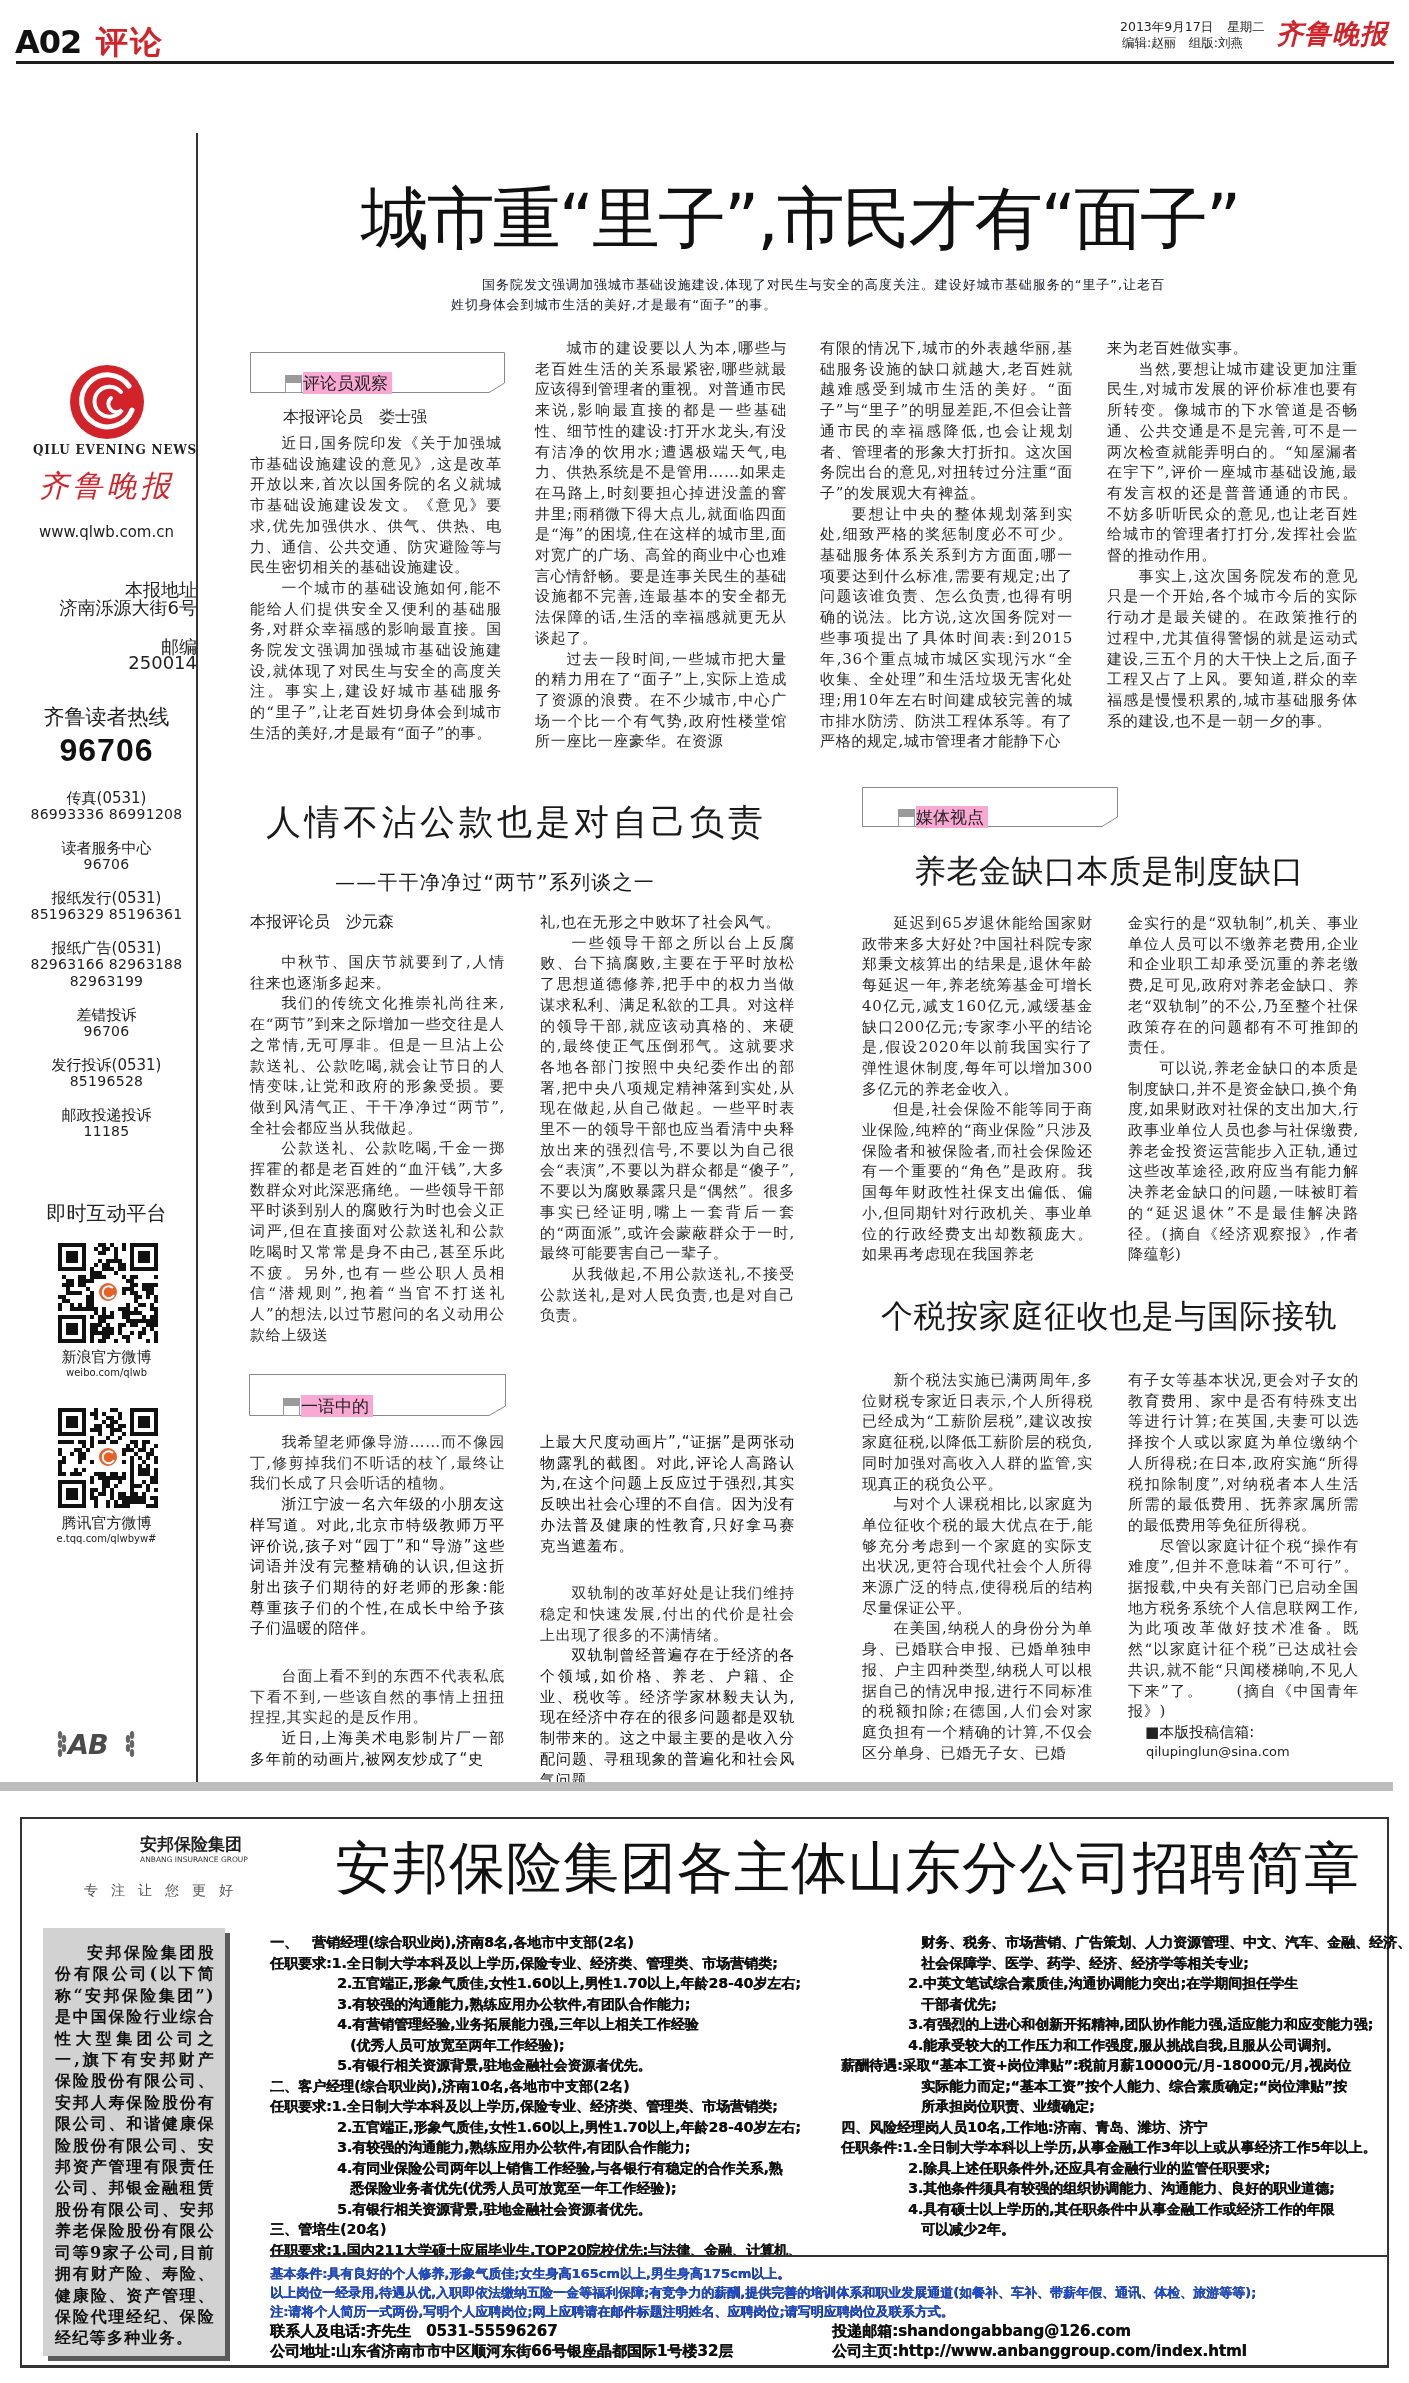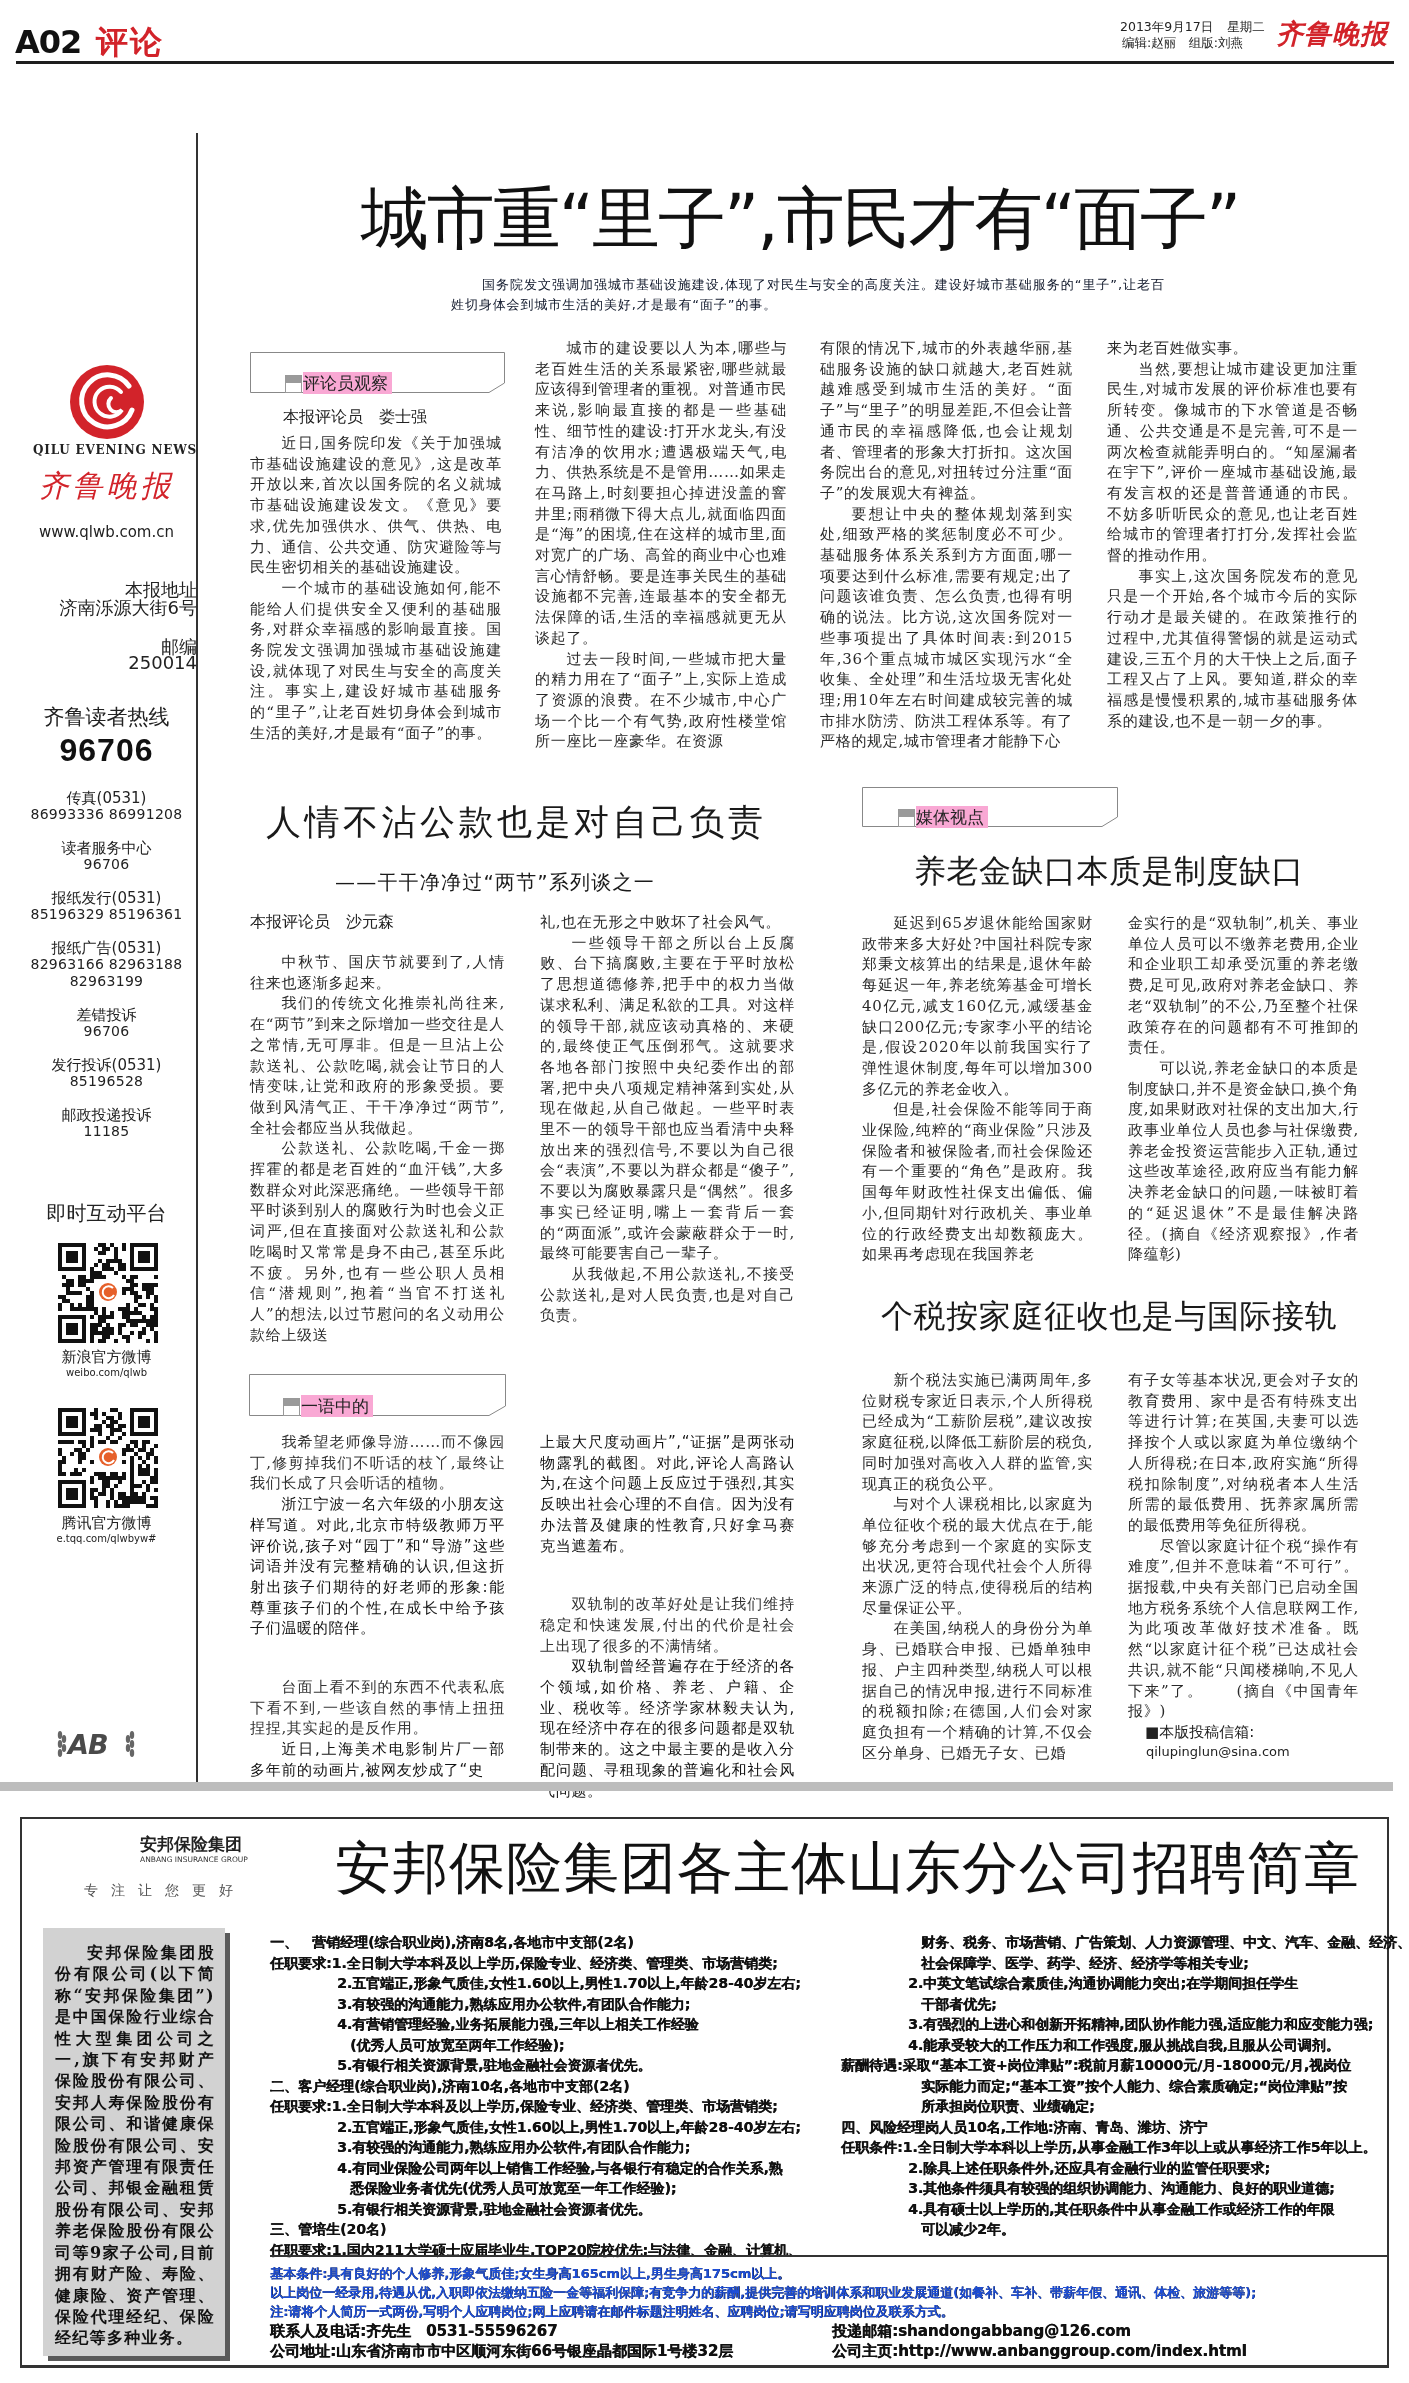--- a/index.html
+++ b/index.html
@@ -37,21 +37,21 @@
 .tagbox{position:absolute;}
 .tagbox svg{position:absolute;left:0;top:0;}
 .tag-icon{position:absolute;bottom:0;width:17px;height:18px;border:1px solid #999;background:linear-gradient(#9a9a9a 0 45%,#fff 45% 100%);}
 .tag-label{position:absolute;bottom:-1px;font-size:17px;line-height:22px;background:#f9a8d4;padding-right:4px;color:#222;white-space:nowrap;}
 .byline{position:absolute;font-size:16px;line-height:20px;white-space:nowrap;color:#222;}
 .col{position:absolute;font-family:"DejaVu Serif",serif;font-size:15px;line-height:20.7px;letter-spacing:0.7px;text-align:justify;color:#2a2a2a;}
 .col p{margin:0;text-indent:2.1em;}
 .col p.cont{text-indent:0;}
 .col p.quote{font-family:"DejaVu Serif",serif;color:#333;}
 .col p.note{font-family:"DejaVu Sans",sans-serif;color:#111;}
-.col p.quote:not(:first-child){margin-top:38px;}
+.col p.quote:not(:first-child){margin-top:27px;}
 .title2{position:absolute;white-space:nowrap;color:#1a1a1a;}
 #g-title{left:266px;top:801px;font-size:35px;line-height:42px;letter-spacing:3.5px;}
 #g-sub{left:335px;top:870px;font-size:20px;line-height:24px;letter-spacing:1.2px;}
 #p-title{left:914px;top:852px;font-size:32px;line-height:38px;letter-spacing:0.5px;}
 #t-title{left:881px;top:1297px;font-size:32px;line-height:38px;letter-spacing:0.6px;}
 #email-l{left:1145px;top:1723px;font-size:15px;line-height:18px;white-space:nowrap;}
 #email{left:1146px;top:1744px;font-size:13px;line-height:16px;white-space:nowrap;}
 #gray-band{left:0;top:1782px;width:1393px;height:9px;background:#bdbdbd;}
 
 #adbox{left:20px;top:1817px;width:1369px;height:551px;border:2px solid #333;border-bottom-width:3px;}

